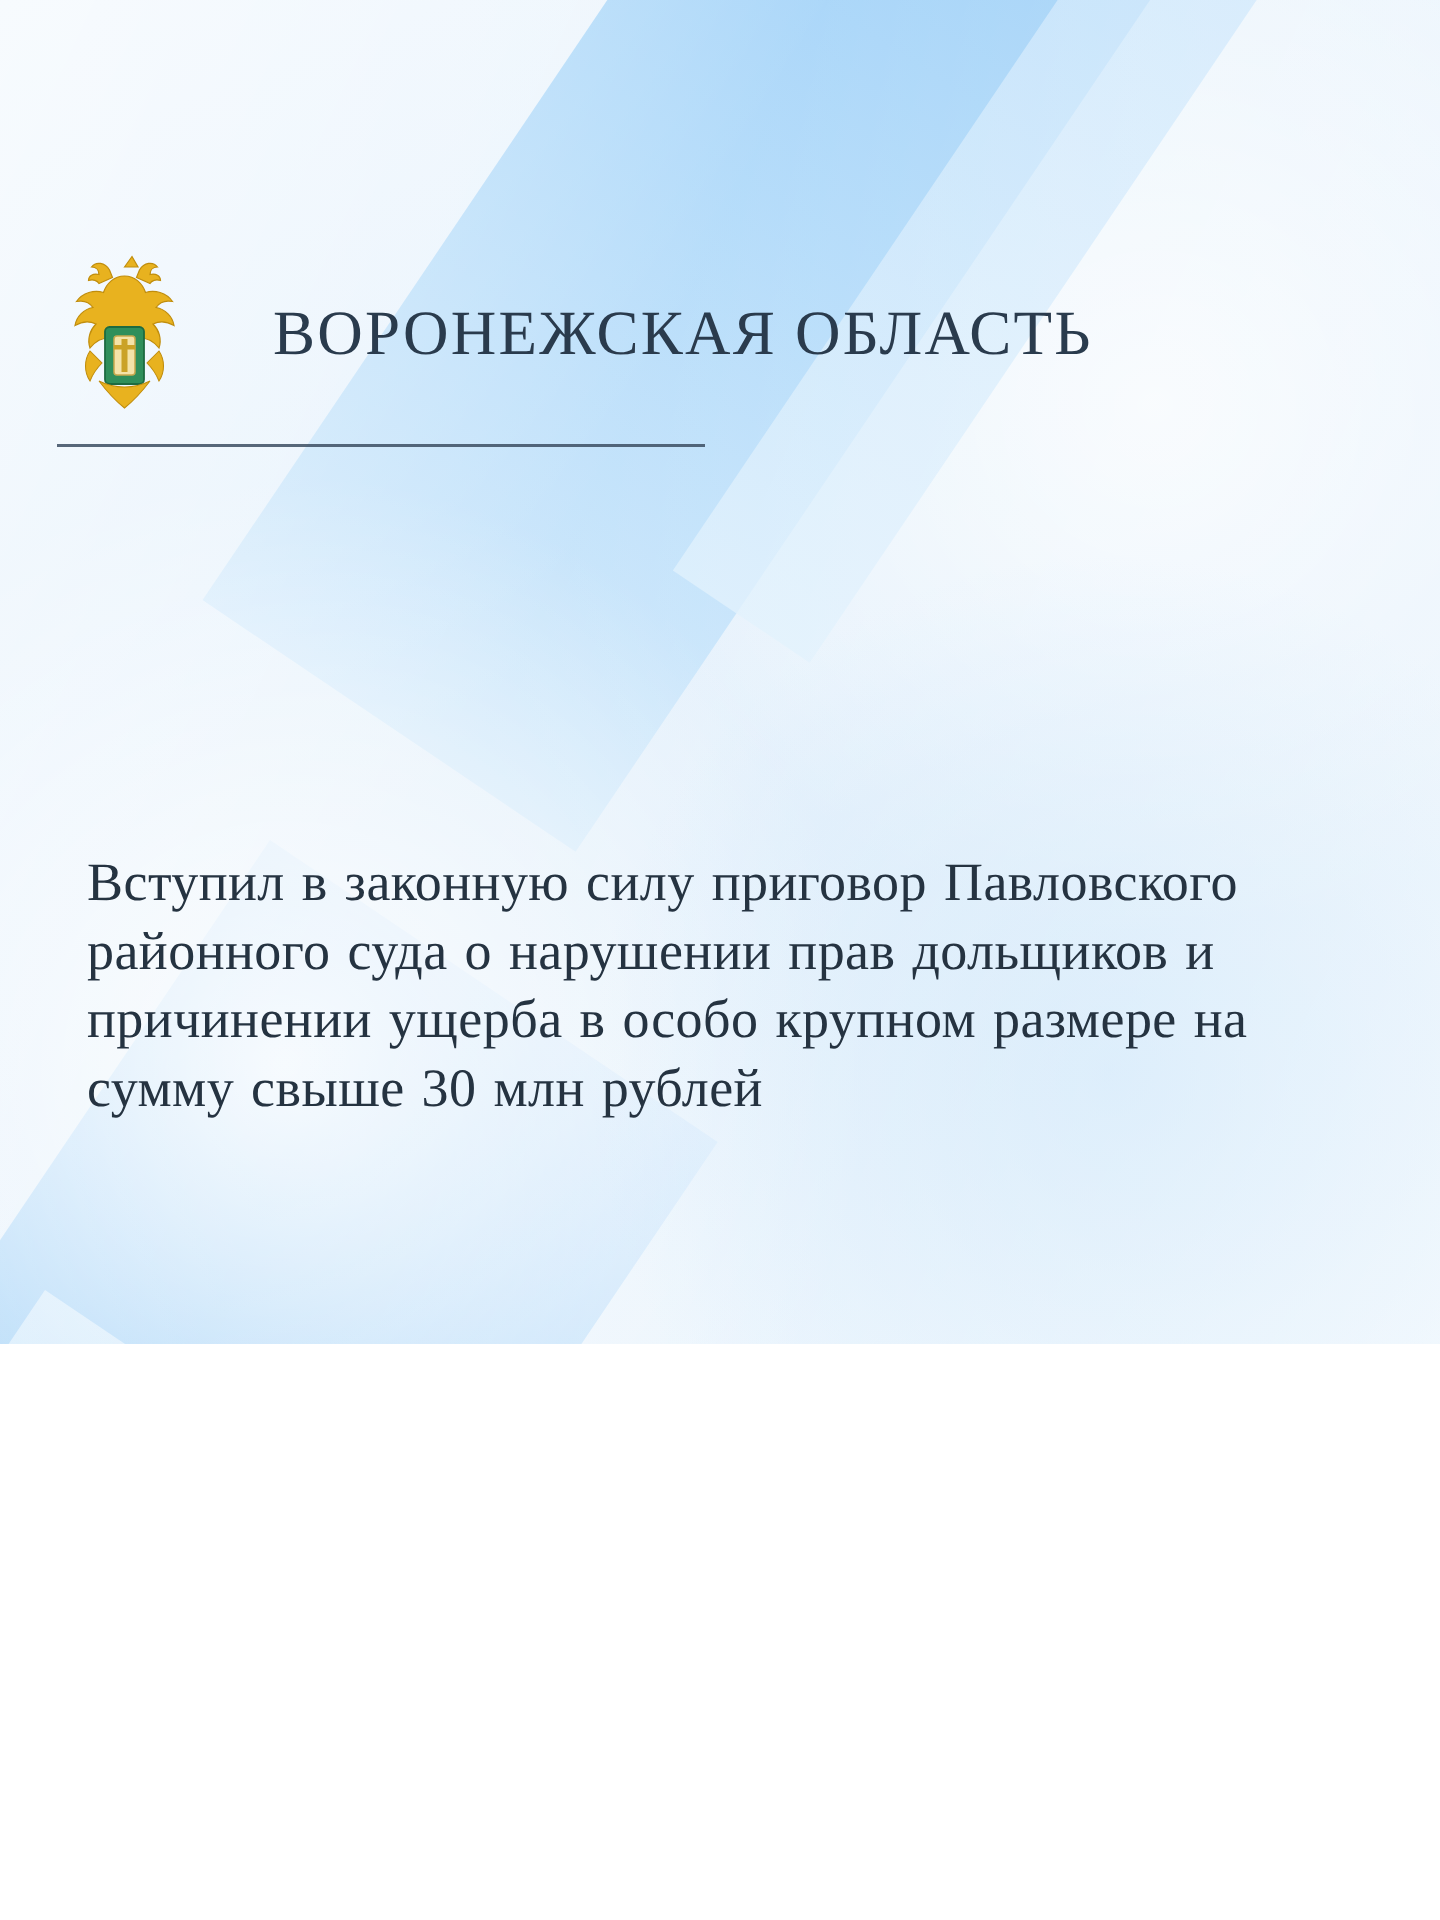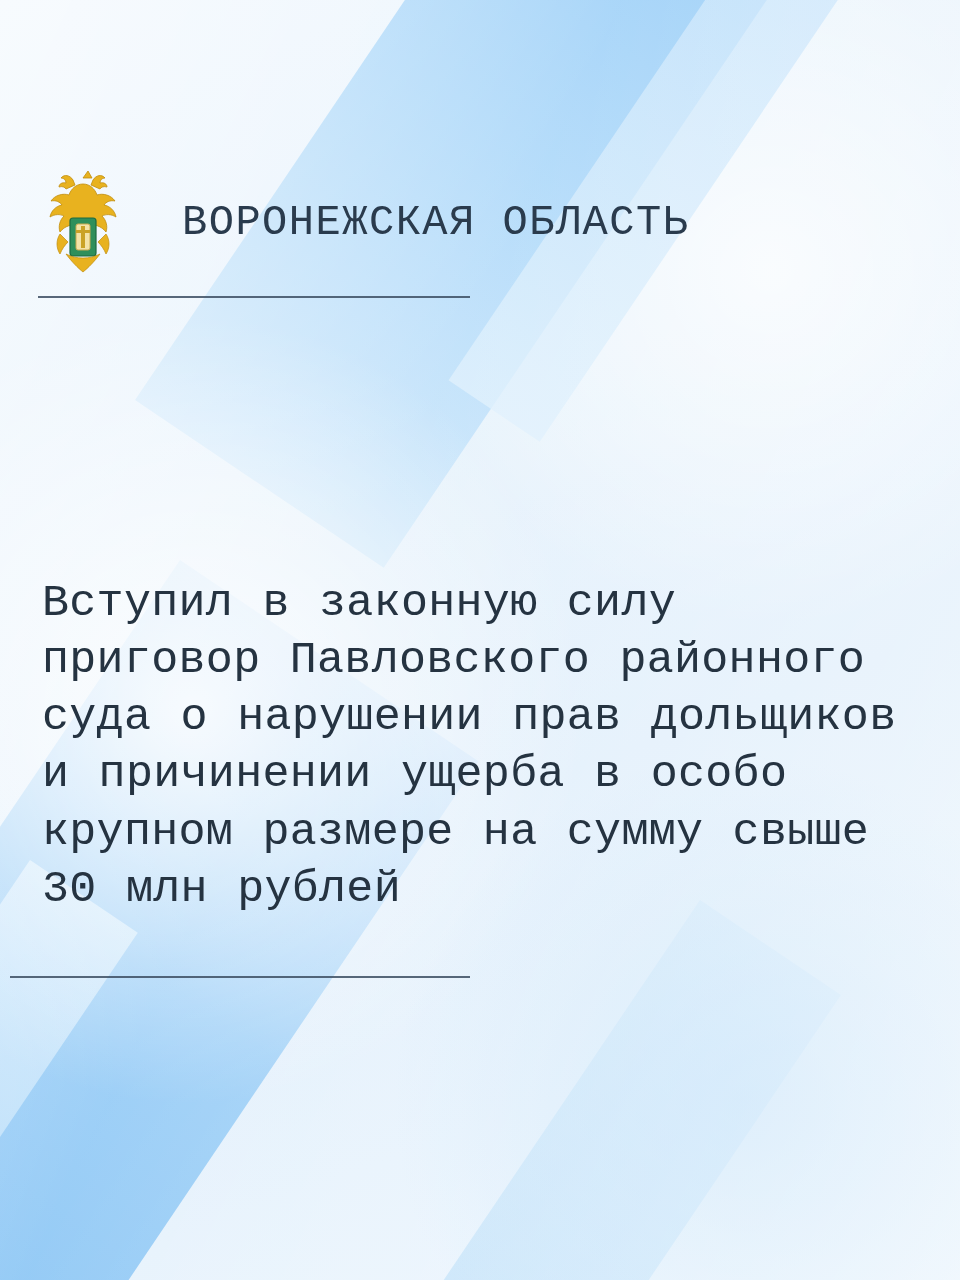--- a/index.html
+++ b/index.html
@@ -3,23 +3,23 @@
 <meta charset="utf-8">
 <style>
   html, body {
     margin: 0;
     padding: 0;
     background: #ffffff;
   }
   .card {
     position: relative;
     width: 960px;
-    height: 1280px;
+    height: 896px;
     overflow: hidden;
-    font-family: Liberation Mono, monospace;
+    font-family: Liberation Serif, serif;
     background: linear-gradient(160deg, #eef6fd 0%, #e6f2fc 35%, #dfeefb 60%, #e9f4fd 100%);
   }
   
   .glow-a, .glow-b, .glow-c {
     position: absolute;
     border-radius: 50%;
     pointer-events: none;
   }
   .glow-a {
     width: 900px; height: 900px;
@@ -133,24 +133,24 @@
   }
   .rule-bottom {
     left: 10px;
     top: 976px;
     width: 460px;
   }
 
   
   .body-text {
     position: absolute;
-    left: 42px;
+    left: 58px;
     top: 530px;
     width: 860px;
-    font-size: 45px;
+    font-size: 36px;
     line-height: 1.27;
     color: #253341;
     letter-spacing: 0.3px;
     word-spacing: 2px;
   }
 
   
   .map-wrap {
     position: absolute;
     left: 440px;

